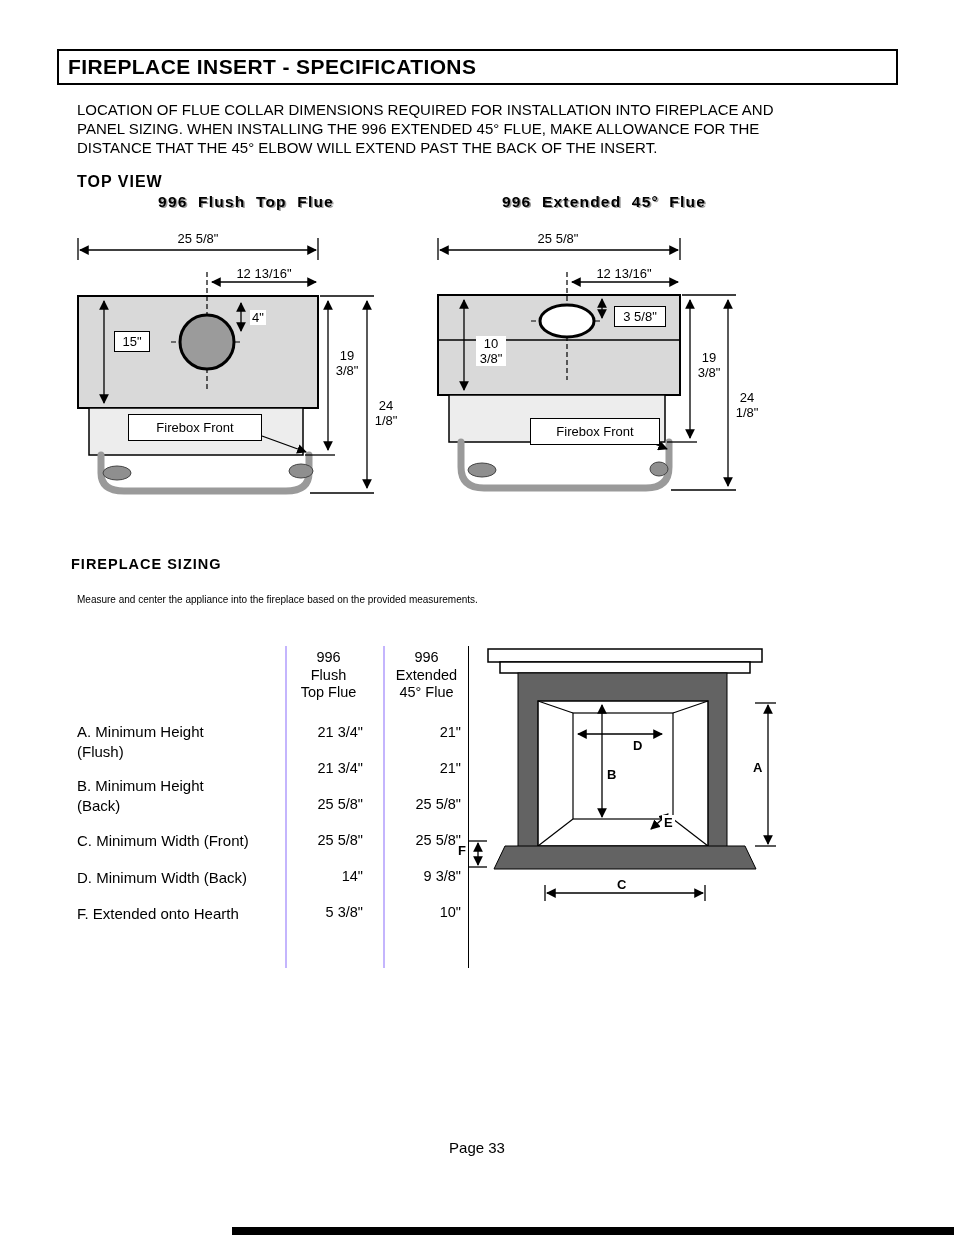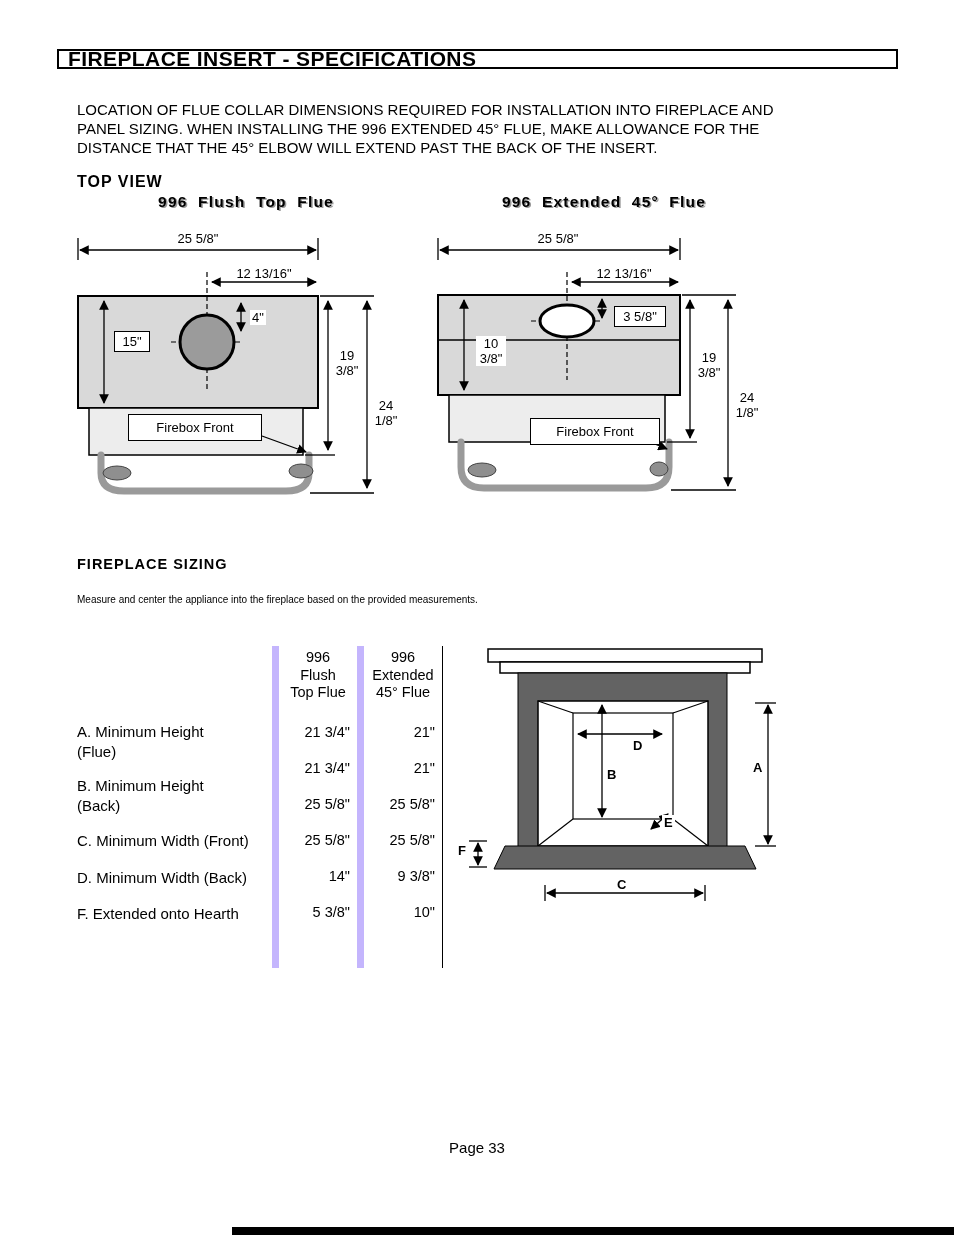--- a/index.html
+++ b/index.html
@@ -4,21 +4,21 @@
 <style>
   * { margin:0; padding:0; box-sizing:border-box; }
   html,body { background:#fff; }
   body {
     width:954px; height:1235px; position:relative; overflow:hidden;
     font-family:"Liberation Sans", sans-serif; color:#000;
   }
   .abs { position:absolute; }
 
   .title-box {
-    left:57px; top:49px; width:841px; height:20px;
+    left:57px; top:49px; width:841px; height:36px;
     border:2px solid #000; display:flex; align-items:center;
     padding-left:9px; font-size:21px; font-weight:bold; letter-spacing:0.4px;
   }
   .intro {
     left:77px; top:100px; width:812px;
     font-size:15px; line-height:19px; white-space:pre-line;
   }
   .topview-heading { left:77px; top:173px; font-size:16px; font-weight:bold; letter-spacing:1px; }
 
   .dtitle {
@@ -32,29 +32,29 @@
   .diag-flush { left:70px;  top:230px; width:340px; height:278px; }
   .diag-ext   { left:430px; top:230px; width:340px; height:278px; }
   .diag-front { left:455px; top:641px; width:340px; height:285px; }
   .diagram svg { position:absolute; left:0; top:0; }
 
   .dim { position:absolute; font-size:13px; line-height:15px; text-align:center; }
   .dim.chip { background:#fff; padding:0 2px; }
   .dim.boxed { background:#fff; border:1px solid #000; display:flex; align-items:center; justify-content:center; }
   .dim.bold { font-weight:bold; }
 
-  .sizing-heading { left:77px; top:556px; font-size:14.5px; font-weight:bold; letter-spacing:1px; }
+  .sizing-heading { left:71px; top:556px; font-size:14.5px; font-weight:bold; letter-spacing:1px; }
   .sizing-intro   { left:77px; top:594px; font-size:10px; }
 
   .sizing-table { left:77px; top:646px; height:322px; display:flex; }
   .st-labels { width:195px; }
   .st-hspace { height:76px; }
   .st-lbl { font-size:15px; line-height:20px; }
   .h54{height:54px} .h55{height:55px} .h37{height:37px} .h36{height:36px}
-  .st-col { border-left:7px solid #c4b5fd; }
+  .st-col { border-left:2px solid #c4b5fd;margin-left:13px; }
   .st-col.c1 { width:85px; }
   .st-col.c2 { width:86px; border-right:1px solid #000; }
   .st-hdr { height:76px; padding-top:3px; font-size:14.5px; line-height:17.5px; text-align:center; white-space:pre-line; }
   .st-val { height:36px; padding:2px 7px 0 0; font-size:14.5px; text-align:right; }
 
   .page-footer { left:0; top:1139px; width:954px; text-align:center; font-size:15px; }
   .scan-bar { left:232px; top:1227px; width:722px; height:8px; background:#000; }
 </style>
 </head>
 <body>
@@ -160,21 +160,21 @@
 </div>
 
 <div class="abs sizing-heading">FIREPLACE  SIZING</div>
 <div class="abs sizing-intro">Measure and center the appliance into the fireplace based on the provided measurements.</div>
 
 <div class="abs sizing-table">
   <div class="st-labels">
     <div class="st-hspace"></div>
     <div class="st-lbl h54">
       <div>A. Minimum Height</div>
-      <div>(Flue)</div>
+      <div>(Flush)</div>
     </div>
     <div class="st-lbl h55">
       <div>B. Minimum Height</div>
       <div>(Back)</div>
     </div>
     <div class="st-lbl h37">C. Minimum Width (Front)</div>
     <div class="st-lbl h36">D. Minimum Width (Back)</div>
     <div class="st-lbl h36">F. Extended onto Hearth</div>
   </div>
   <div class="st-col c1">

